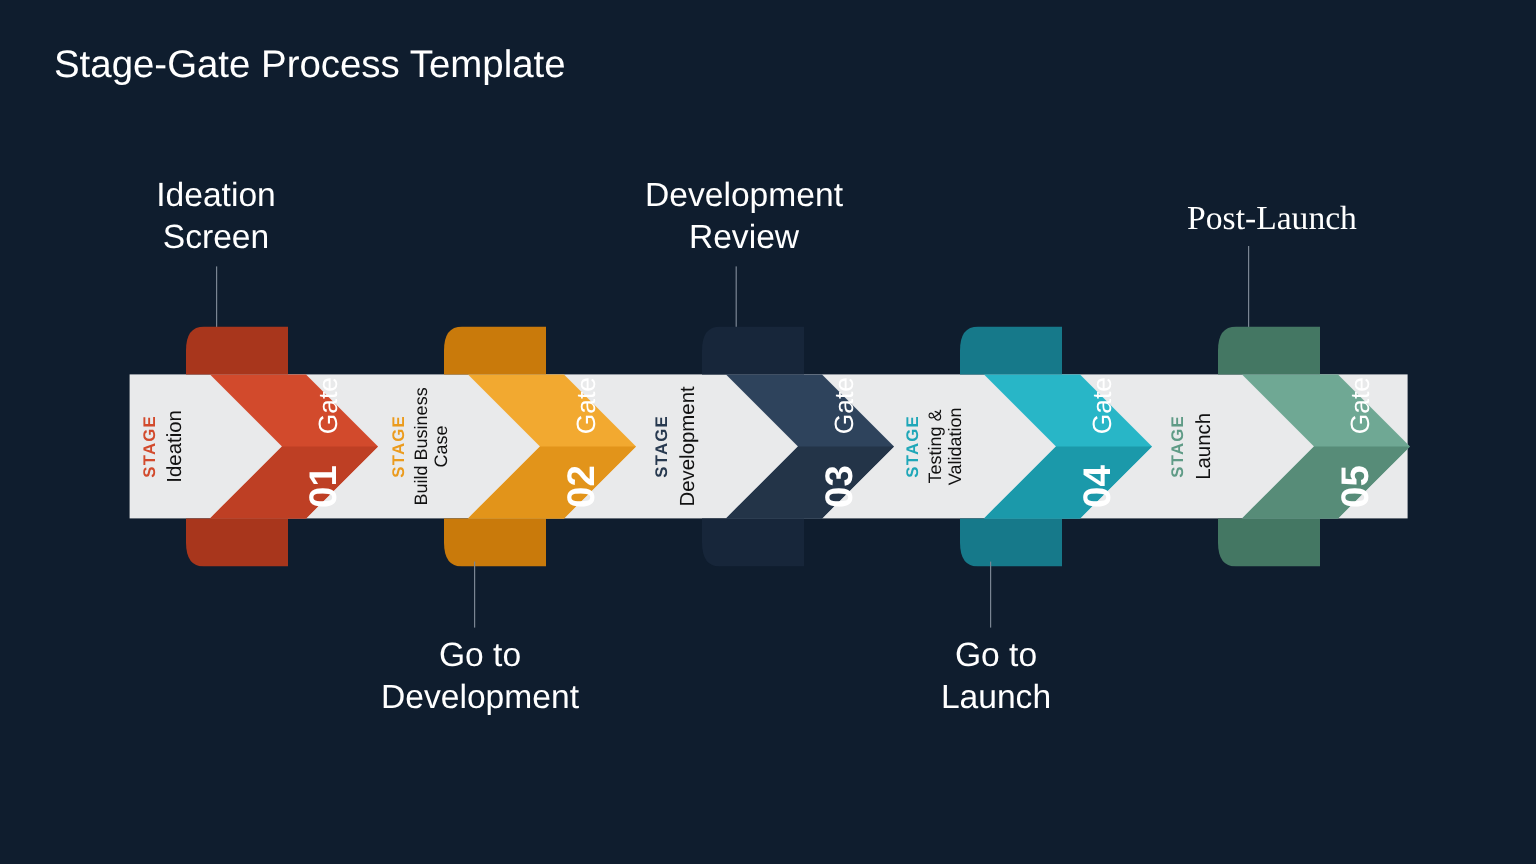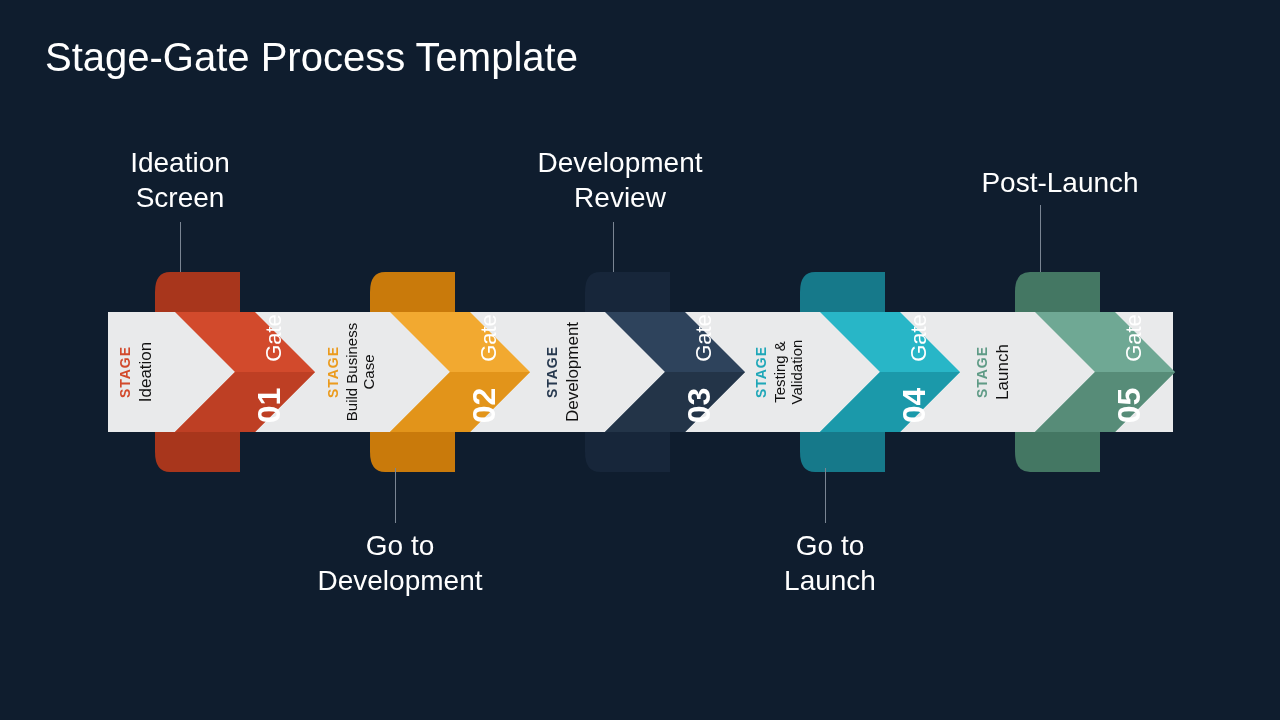--- a/index.html
+++ b/index.html
@@ -6,21 +6,21 @@
     margin: 0; padding: 0;
     width: 1280px; height: 720px;
     background: #0f1d2e;
     font-family: "Segoe UI", "Helvetica Neue", Arial, sans-serif;
     color: #fff;
     overflow: hidden;
   }
   .title {
     position: absolute;
     left: 45px; top: 35px;
-    font-size: 40px;
+    font-size: 32px;
     font-weight: 400;
   }
   .callout {
     position: absolute;
     color: #fff;
     font-size: 28px;
     text-align: center;
     line-height: 1.25;
     white-space: pre-line;
   }
@@ -182,21 +182,21 @@
     <path d="M80 100 L160 100 L100 160 L20 160 Z" fill="#1b99aa"></path>
   </svg>
   <div class="gate-text" style="left:95px; top:53px;">Gate</div>
   <div class="gate-num" style="left:97px; top:115px;">04</div>
 </div>
 
 <div class="connector" style="left:825px; top:468px; height:55px;"></div>
 <div class="callout" style="left:745px; top:528px; width:170px;">Go to
 Launch</div>
 
-<div class="callout" style="left:950px; top:165px; width:220px;">Post-Launch</div>
+<div class="callout" style="left:950px; top:165px; width:220px;font-family:Liberation Serif, serif;">Post-Launch</div>
 <div class="connector" style="left:1040px; top:205px; height:70px;"></div>
 
 <div class="stage-block" style="left:965px; width:55px;">
   <div class="stg-label">
     <span class="stg-word" style="color:#5f9b86;">STAGE</span>
     <span class="stg-name">Launch</span>
   </div>
 </div>
 
 <div class="chevron" style="left:1015px;">

